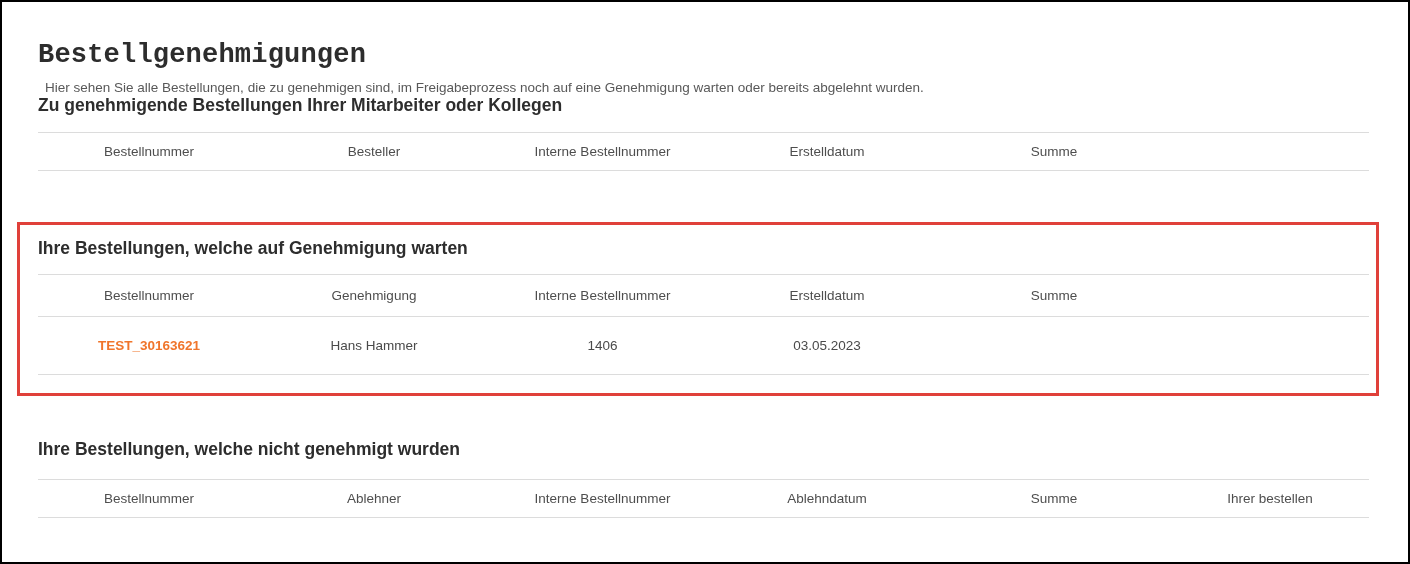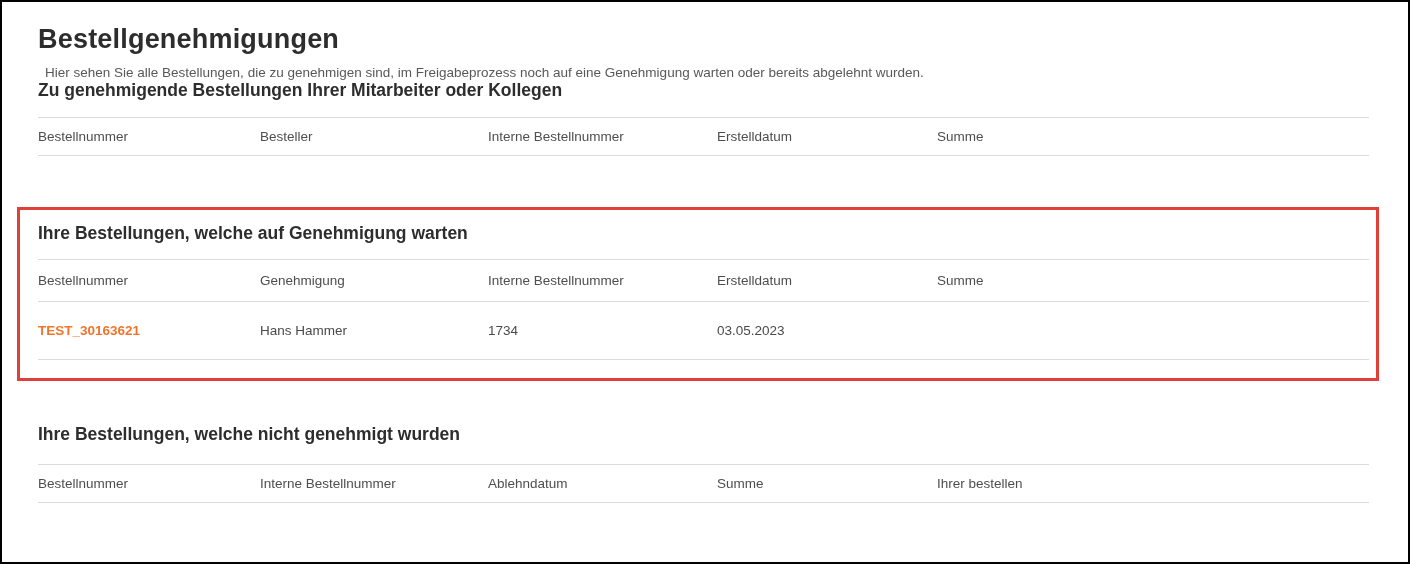--- a/index.html
+++ b/index.html
@@ -18,25 +18,26 @@
   }
   .page {
     width: 1410px; height: 564px;
     border: 2px solid #000;
     background: #fff;
     overflow: hidden;
   }
   .content { padding: 14px 0 0 36px; }
 
   h1 {
-    margin-top: 8px;
+    margin-top: 24px;
     font-size: 27px;
     font-weight: bold;
     color: var(--ink-dark);
     letter-spacing: 0.2px;
+    font-family: Liberation Mono, monospace;
   }
   .subtitle {
     margin-top: 10px;
     font-size: 13.5px;
     color: #585858;
     margin-left: 7px;
   }
 
   h2 {
     font-size: 17.5px;
@@ -45,20 +46,21 @@
     line-height: 20px;
   }
 
   .sec1 { }
 
   .table { width: 1331px; }
   .thead, .trow {
     display: grid;
     grid-template-columns: 222px 228px 229px 220px 234px 1fr;
     align-items: center;
+    text-align: center;
   }
   .thead {
     margin-top: 17px;
     height: 39px;
     border-top: 1px solid var(--line);
     border-bottom: 1px solid var(--line);
     color: var(--ink-mid);
     font-size: 13.5px;
   }
   .trow {
@@ -117,33 +119,34 @@
             <div>Bestellnummer</div>
             <div>Genehmigung</div>
             <div>Interne Bestellnummer</div>
             <div>Erstelldatum</div>
             <div>Summe</div>
             <div></div>
           </div>
           <div class="trow">
             <div class="order-link">TEST_30163621</div>
             <div>Hans Hammer</div>
-            <div>1734</div>
+            <div>1406</div>
             <div>03.05.2023</div>
             <div></div>
           </div>
         </div>
       </section>
     </div>
 
     <section class="sec3">
       <h2>Ihre Bestellungen, welche nicht genehmigt wurden</h2>
       <div class="table">
         <div class="thead">
           <div>Bestellnummer</div>
+          <div>Ablehner</div>
           <div>Interne Bestellnummer</div>
           <div>Ablehndatum</div>
           <div>Summe</div>
           <div>Ihrer bestellen</div>
         </div>
       </div>
     </section>
 
   </div>
 </div>

